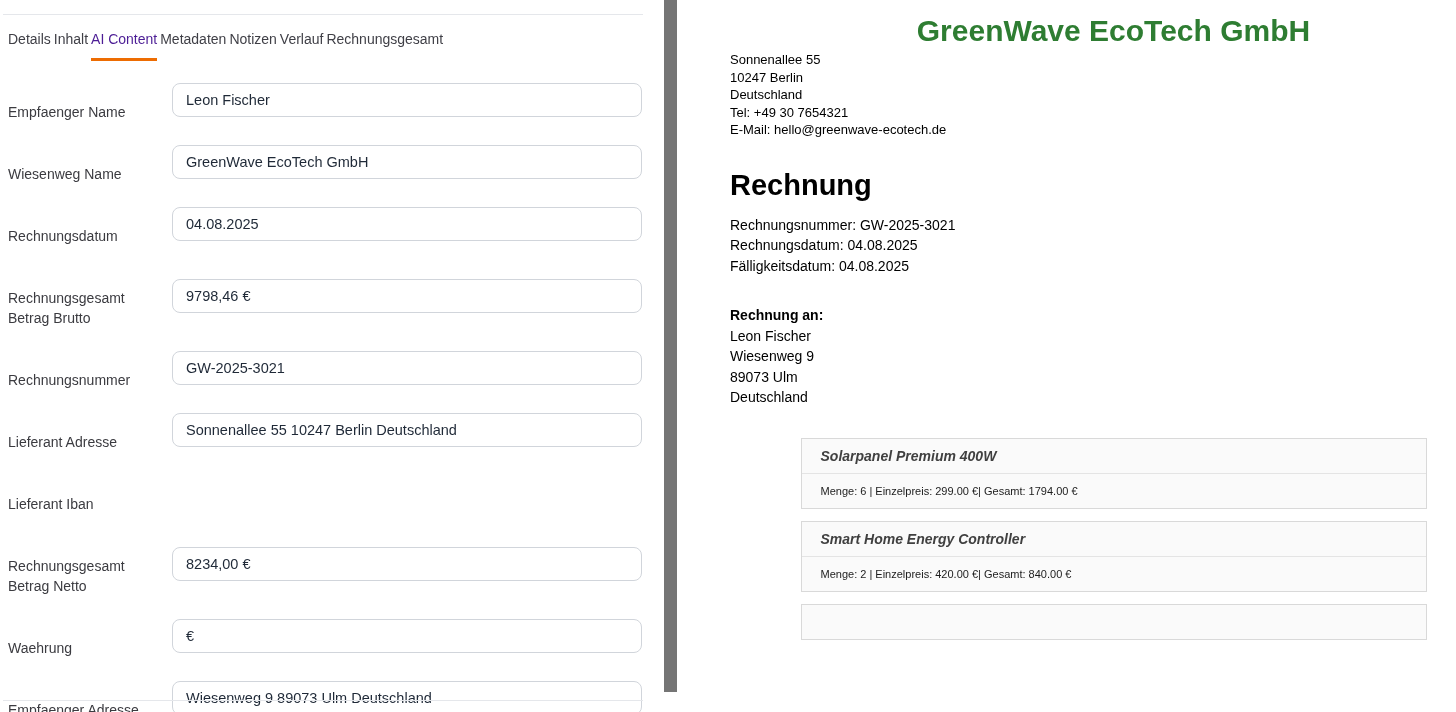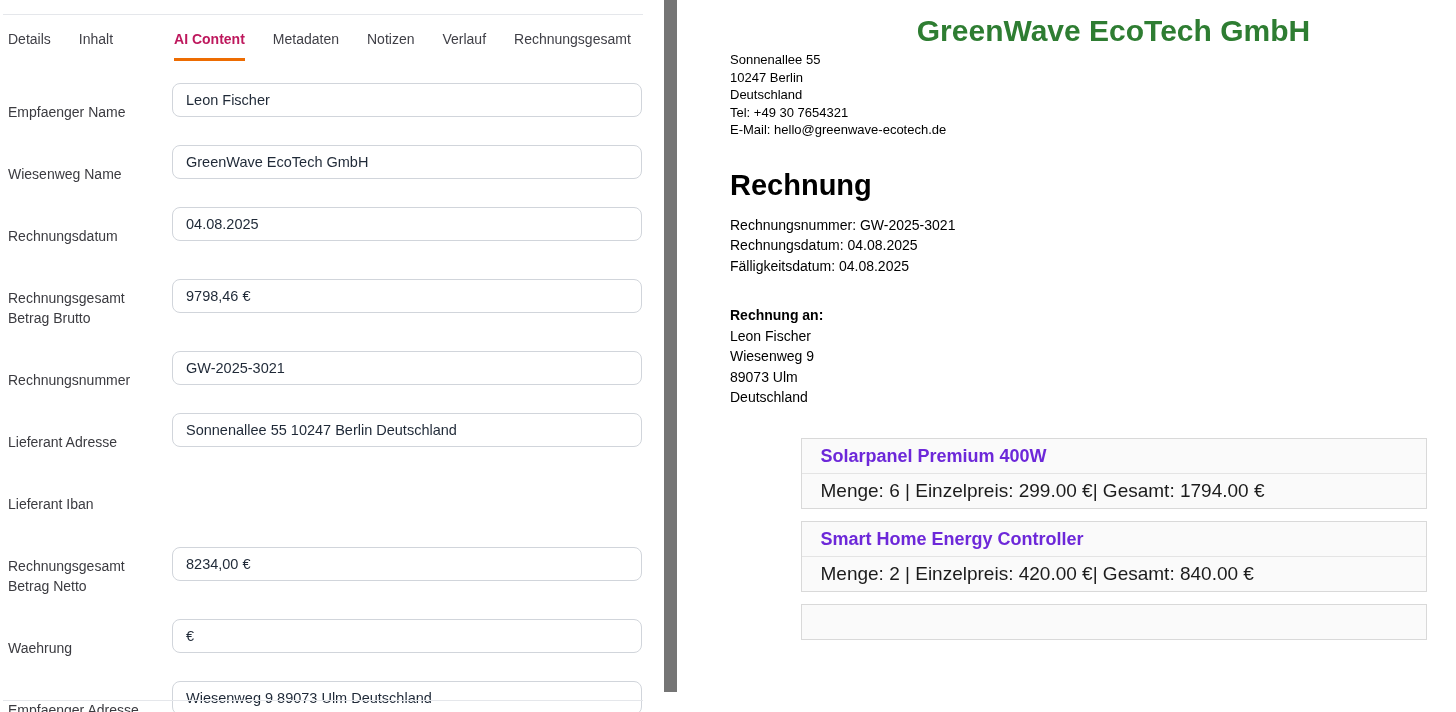--- a/index.html
+++ b/index.html
@@ -5,24 +5,24 @@
   * { margin: 0; padding: 0; box-sizing: border-box; }
   html, body { width: 1456px; height: 712px; overflow: hidden; background: #ffffff;
     font-family: "Liberation Sans", "DejaVu Sans", sans-serif; }
   #stage { position: relative; width: 1456px; height: 712px; background: #fff; }
 
   
   .left-pane { position: absolute; left: 0; top: 0; width: 652px; height: 712px; background: #fff; }
   .top-rule { position: absolute; left: 3px; top: 14px; width: 640px; height: 0; border-top: 1px solid #e5e7eb; }
   .bottom-rule { position: absolute; left: 3px; top: 700px; width: 640px; height: 0; border-top: 1px solid #e5e7eb; }
 
-  .tabs { position: absolute; left: 8px; top: 31px; display: flex; gap: 28px; }
+  .tabs { position: absolute; left: 8px; top: 31px; display: flex; gap: 3px; }
   .tab { font-size: 14px; color: #3f3f46; padding-bottom: 11px; border-bottom: 3px solid transparent;
          cursor: pointer; white-space: nowrap; }
-  .tab.active { color: #be185d; font-weight: 700; border-bottom-color: #ed6c02; margin-left: 33px; }
+  .tab.active { color: #4c1d95; font-weight: 400; border-bottom-color: #ed6c02; }
 
   .form { position: absolute; left: 8px; top: 77px; width: 634px; }
   .frow { display: flex; align-items: center; margin-bottom: 17px; min-height: 34px; }
   .flabel { width: 164px; flex: 0 0 164px; font-size: 14px; line-height: 20px; color: #3b3b40; padding-right: 10px; margin-top: 25px; }
   .finput { flex: 1; height: 34px; border: 1px solid #d1d5db; border-radius: 8px; background: #fff;
             padding: 0 13px; font-size: 14.5px; color: #1f2937;
             font-family: "Liberation Sans", "DejaVu Sans", sans-serif; outline: none; }
 
   
   .splitter { position: absolute; left: 664px; top: 0; width: 13px; height: 692px; background: #757575; cursor: col-resize; }
@@ -31,23 +31,23 @@
   .right-pane { position: absolute; left: 677px; top: 0; width: 779px; height: 695px; background: #fff; overflow: hidden; }
   .doc { position: absolute; left: 53px; top: 0; width: 767px; color: #000; }
   .doc-company { margin-top: 14px; text-align: center; font-size: 30px; line-height: 34px; font-weight: 700; color: #2e7d32; }
   .doc-address { margin-top: 3px; font-size: 13px; line-height: 17.6px; color: #000; }
   .doc-h1 { margin-top: 30px; font-size: 29px; line-height: 32px; font-weight: 700; }
   .doc-meta { margin-top: 14px; font-size: 14px; line-height: 20.5px; }
   .doc-billto { margin-top: 29px; font-size: 14px; line-height: 20.5px; }
   .doc-billto .bt-head { font-weight: 700; }
   .items { width: 626px; margin: 30px auto 0; }
   .item-card { border: 1px solid #d9d9d9; background: #fafafa; margin-bottom: 12px; }
-  .item-title { padding: 9px 19px; font-size: 18px; line-height: 16px; font-weight: 700; color: #6d28d9;
-                border-bottom: 1px solid #e4e4e4; }
-  .item-details { padding: 9px 19px; font-size: 19px; line-height: 16px; color: #1c1c1c; }
+  .item-title { padding: 9px 19px; font-size: 14px; line-height: 16px; font-weight: 700; color: #404040;
+                border-bottom: 1px solid #e4e4e4; font-style: italic; }
+  .item-details { padding: 9px 19px; font-size: 11px; line-height: 16px; color: #1c1c1c; }
   .item-card.partial .item-title { border-bottom: none; min-height: 34px; }
 </style>
 </head>
 <body>
 
 <div id="stage">
 
   <div class="left-pane">
     <div class="top-rule"></div>
 

